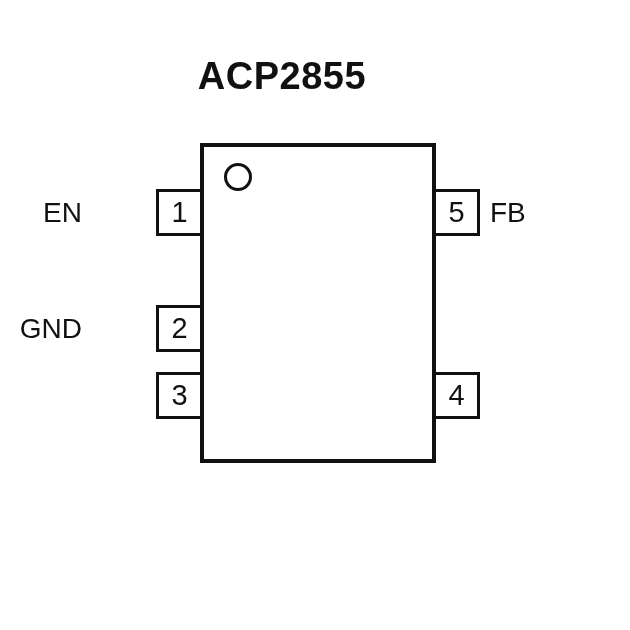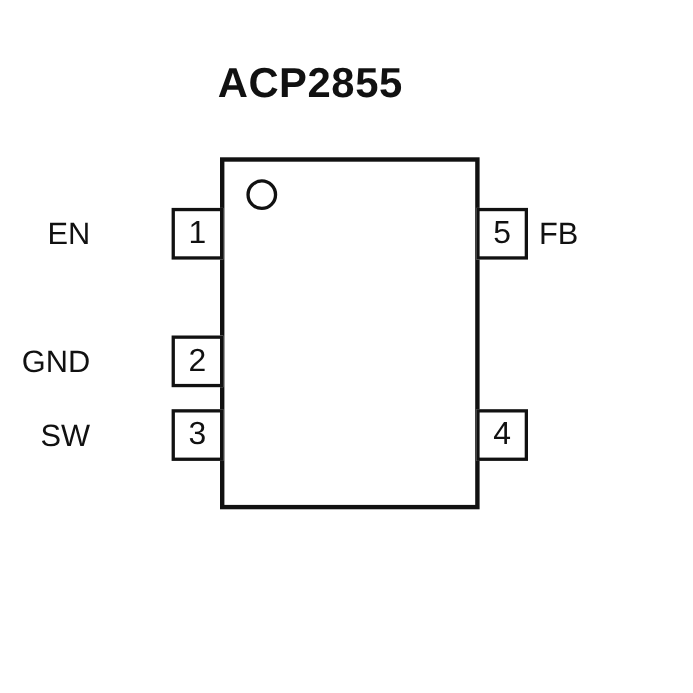--- a/index.html
+++ b/index.html
@@ -98,21 +98,20 @@
   <div class="pin-label left row-top">EN</div>
   <div class="pin-box left row-top">
     <span>1</span>
   </div>
 
   <div class="pin-label left row-middle">GND</div>
   <div class="pin-box left row-middle">
     <span>2</span>
   </div>
 
-  <div class="pin-label left row-bottom">SW</div>
   <div class="pin-box left row-bottom">
     <span>3</span>
   </div>
 
   <div class="pin-box right row-top">
     <span>5</span>
   </div>
   <div class="pin-label right row-top">FB</div>
 
   <div class="pin-box right row-bottom">

